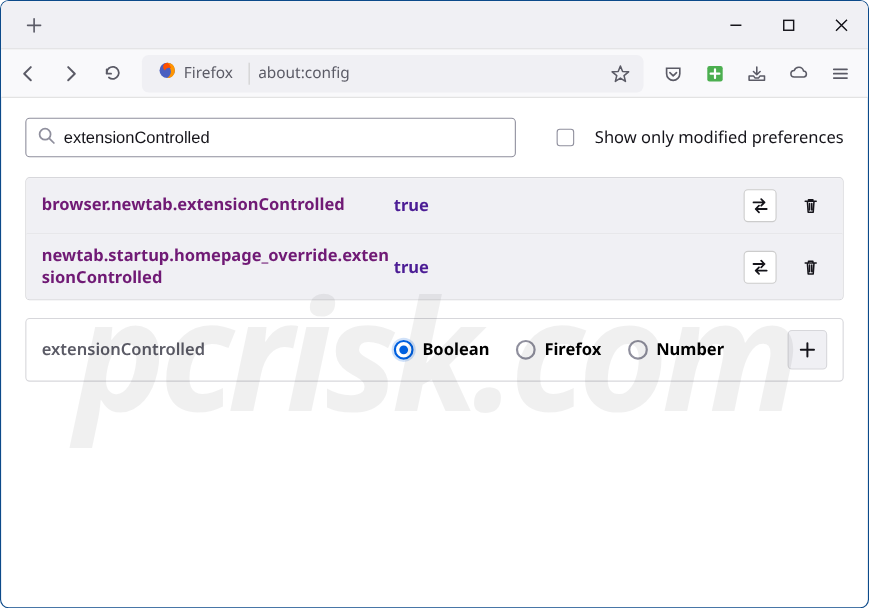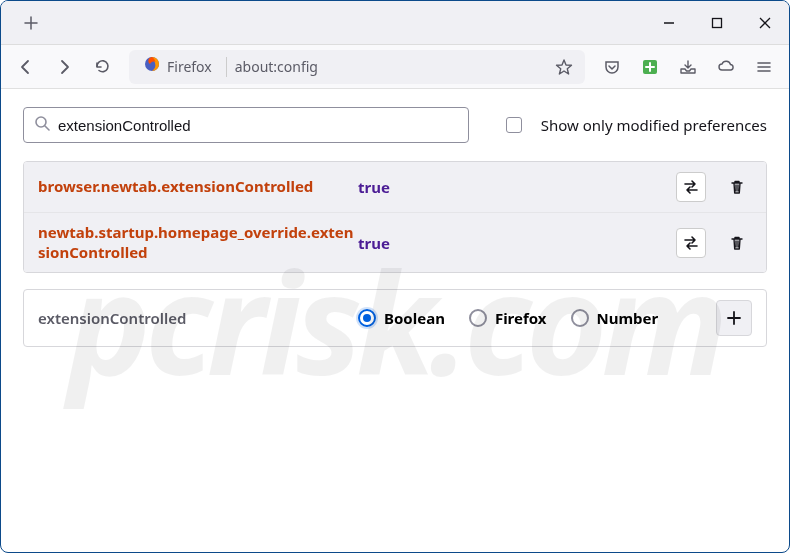--- a/index.html
+++ b/index.html
@@ -101,21 +101,21 @@
   display: flex;
   align-items: center;
   padding: 10px 14px;
   background: #f0f0f4;
   border-bottom: 1px solid #e5e5e8;
   font-size: 15px;
 }
 .pref-row:last-child { border-bottom: none; }
 .pref-name {
   font-weight: 700;
-  color: #c2410c;
+  color: #701a75;
   width: 320px;
   word-break: break-word;
   line-height: 1.3;
 }
 .pref-value { font-weight: 700; color: #4c1d95; flex: 1; }
 .pref-actions { display: flex; gap: 16px; }
 .icon-btn {
   width: 30px; height: 30px;
   display: flex; align-items: center; justify-content: center;
   background: #fff;

